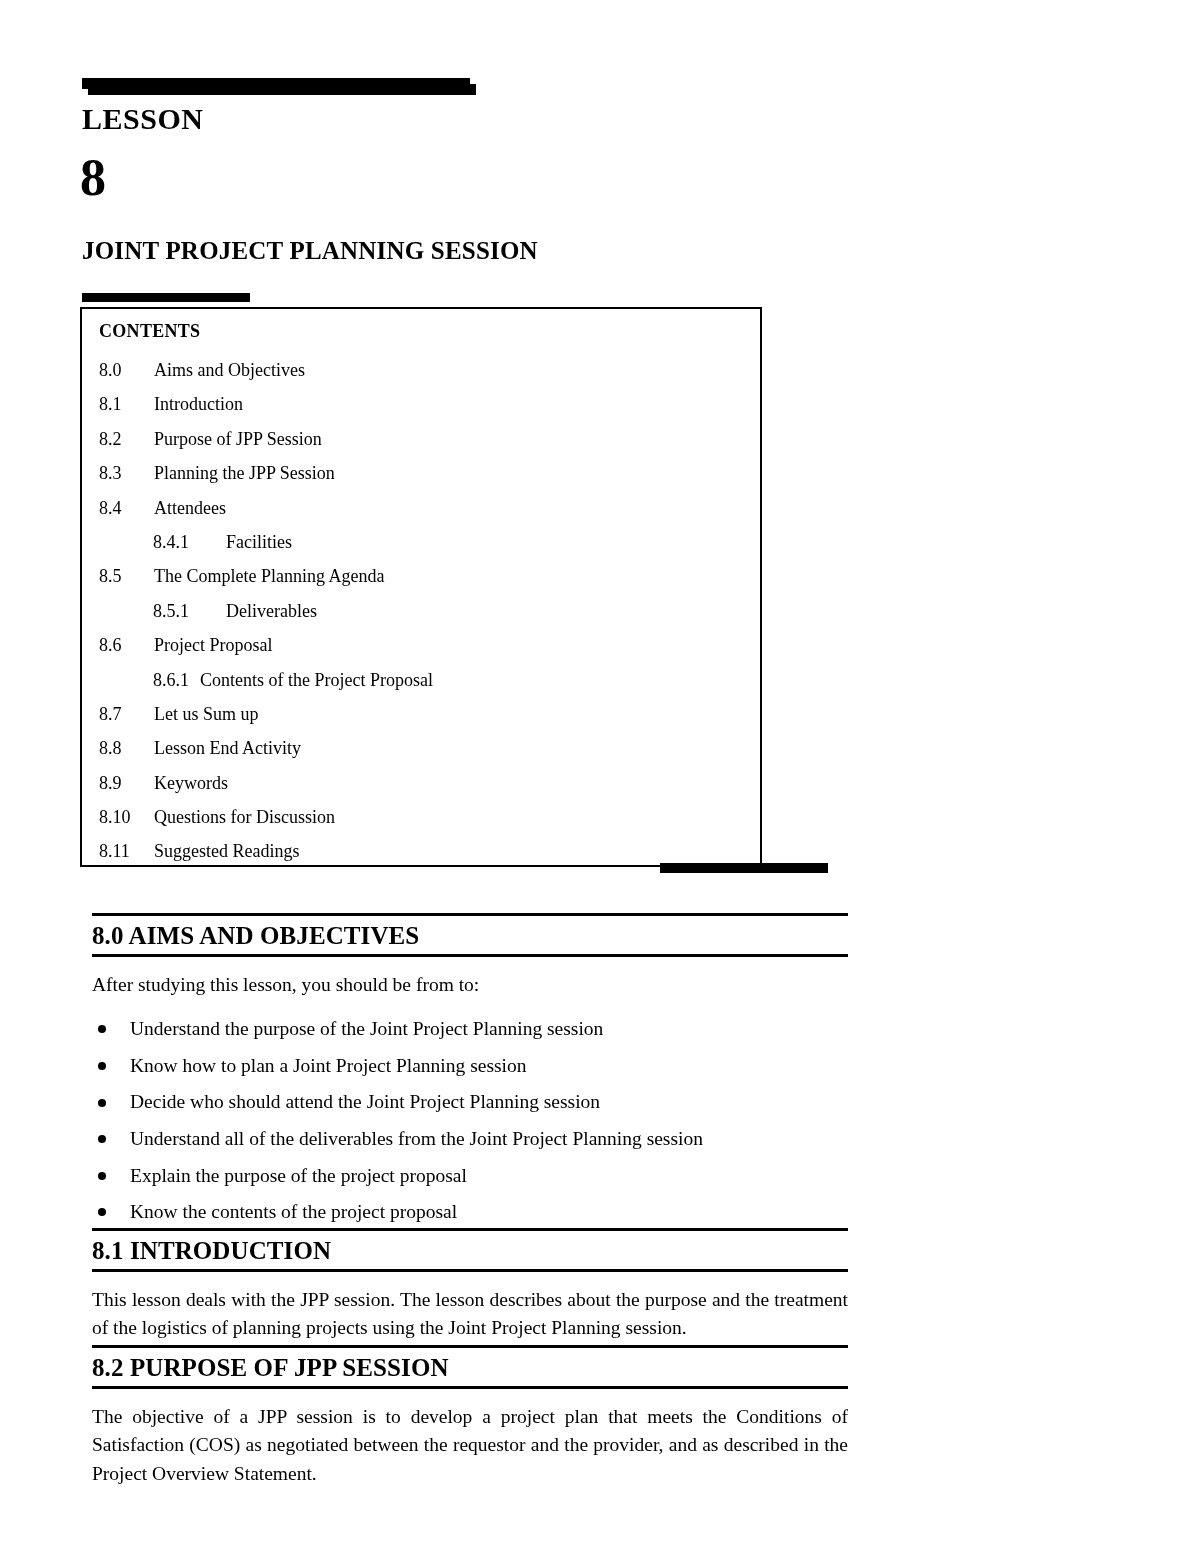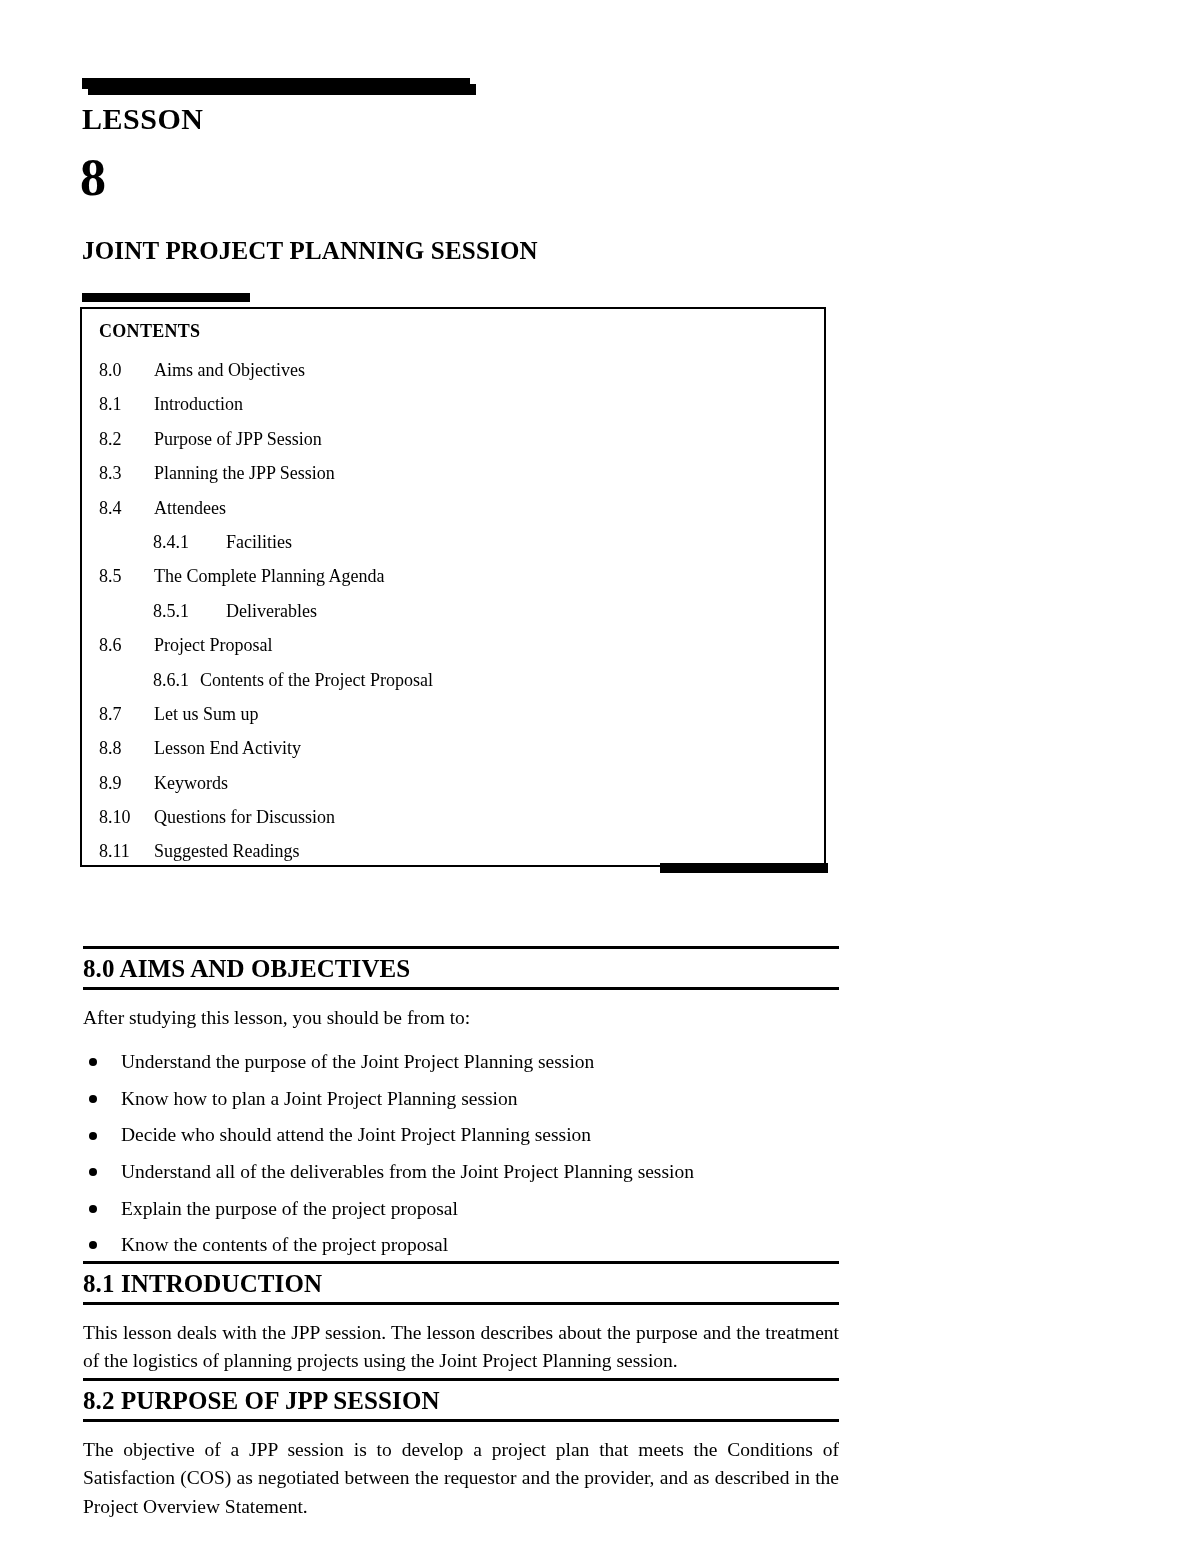--- a/index.html
+++ b/index.html
@@ -68,21 +68,21 @@
     font-weight: bold;
     letter-spacing: 0.2px;
     line-height: 1;
   }
 
   
   .contents-box {
     position: absolute;
     left: 80px;
     top: 307px;
-    width: 746px;
+    width: 682px;
     height: 560px;
     border: 2px solid #000;
     box-sizing: border-box;
     background: #fff;
   }
   .contents-tab-bar {
     position: absolute;
     left: 82px;
     top: 293px;
     width: 168px;
@@ -142,23 +142,22 @@
   .toc-row.sub-tight .toc-num {
     left: 71px;
   }
   .toc-row.sub-tight .toc-label {
     left: 118px;
   }
 
   
   .section {
     position: absolute;
-    left: 83px;
+    left: 92px;
     width: 756px;
-    margin-top: 33px;
   }
   .sec-rule-top,
   .sec-rule-bottom {
     height: 3px;
     background: #000;
     width: 100%;
   }
   .sec-title {
     font-size: 25px;
     font-weight: bold;

